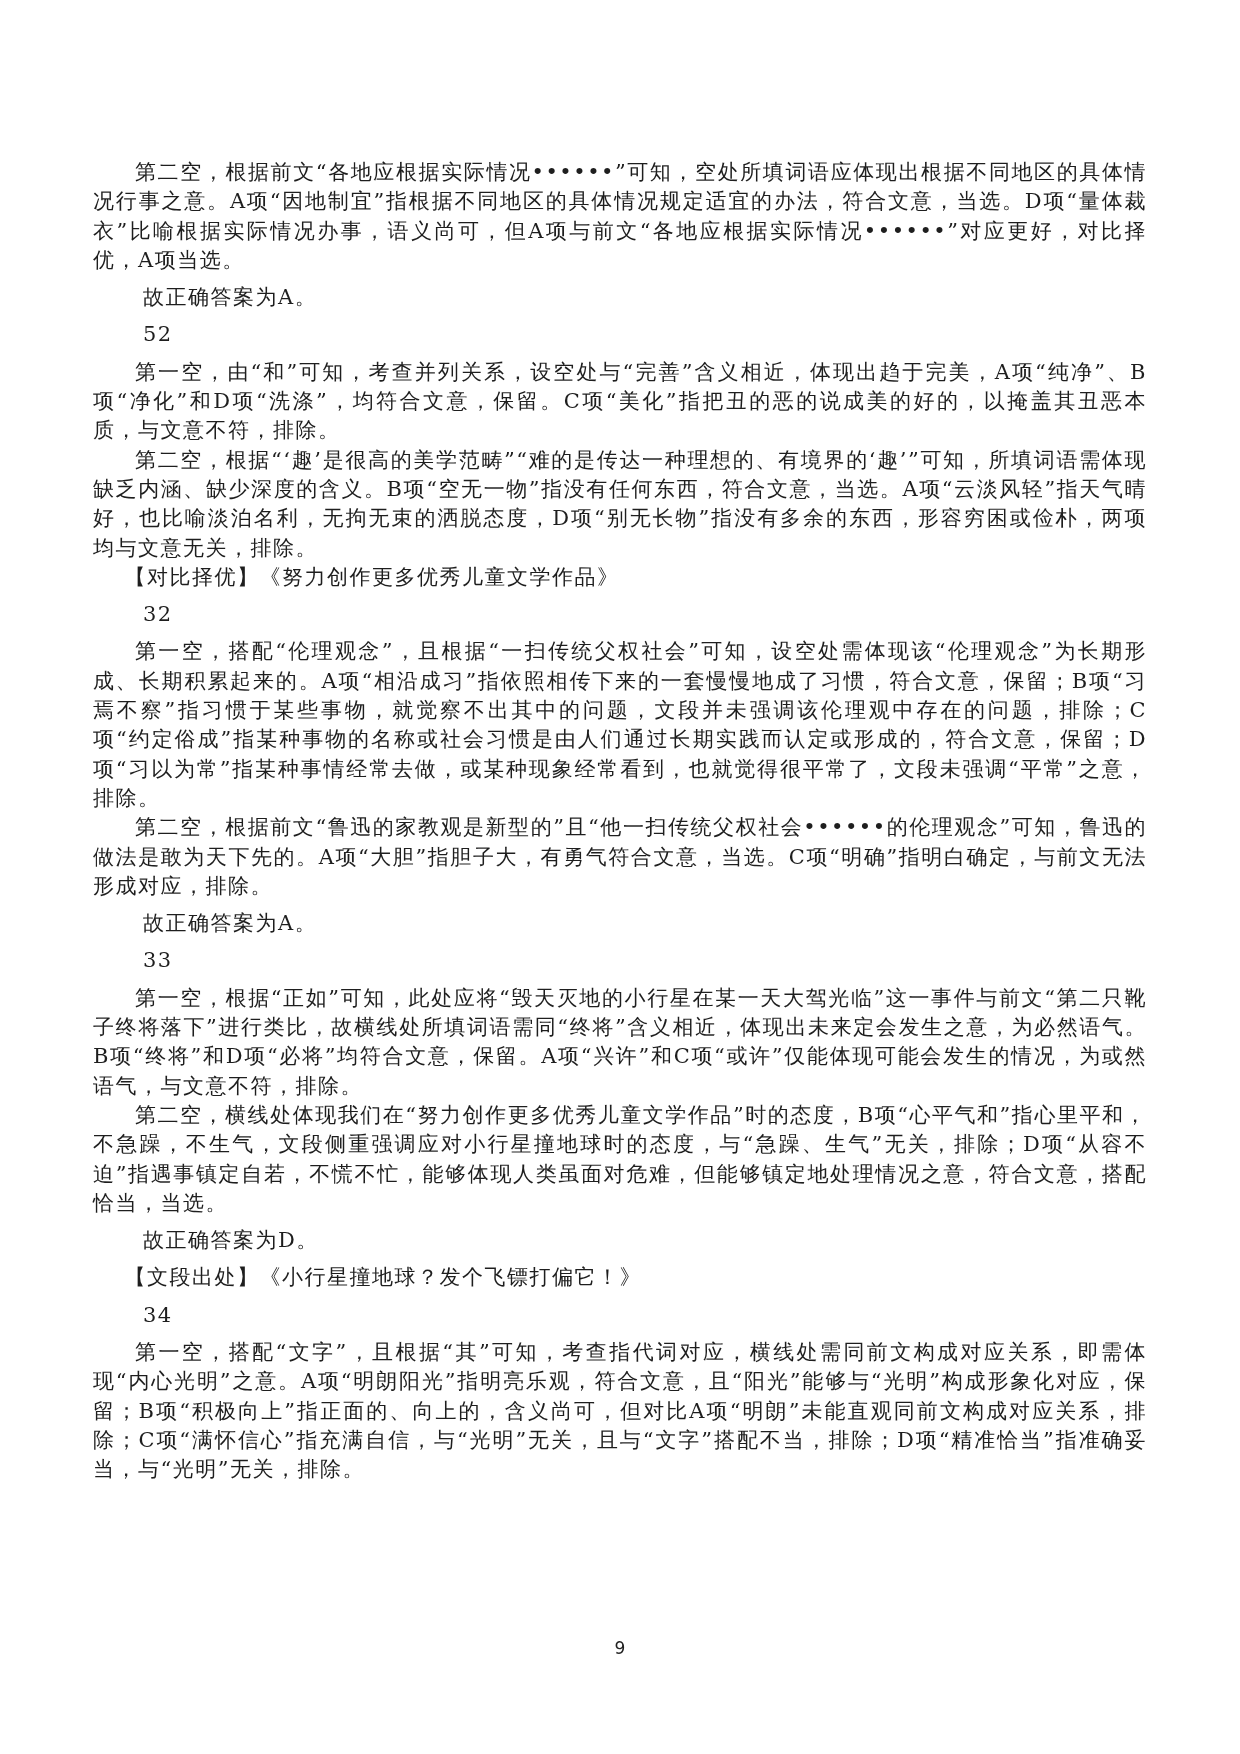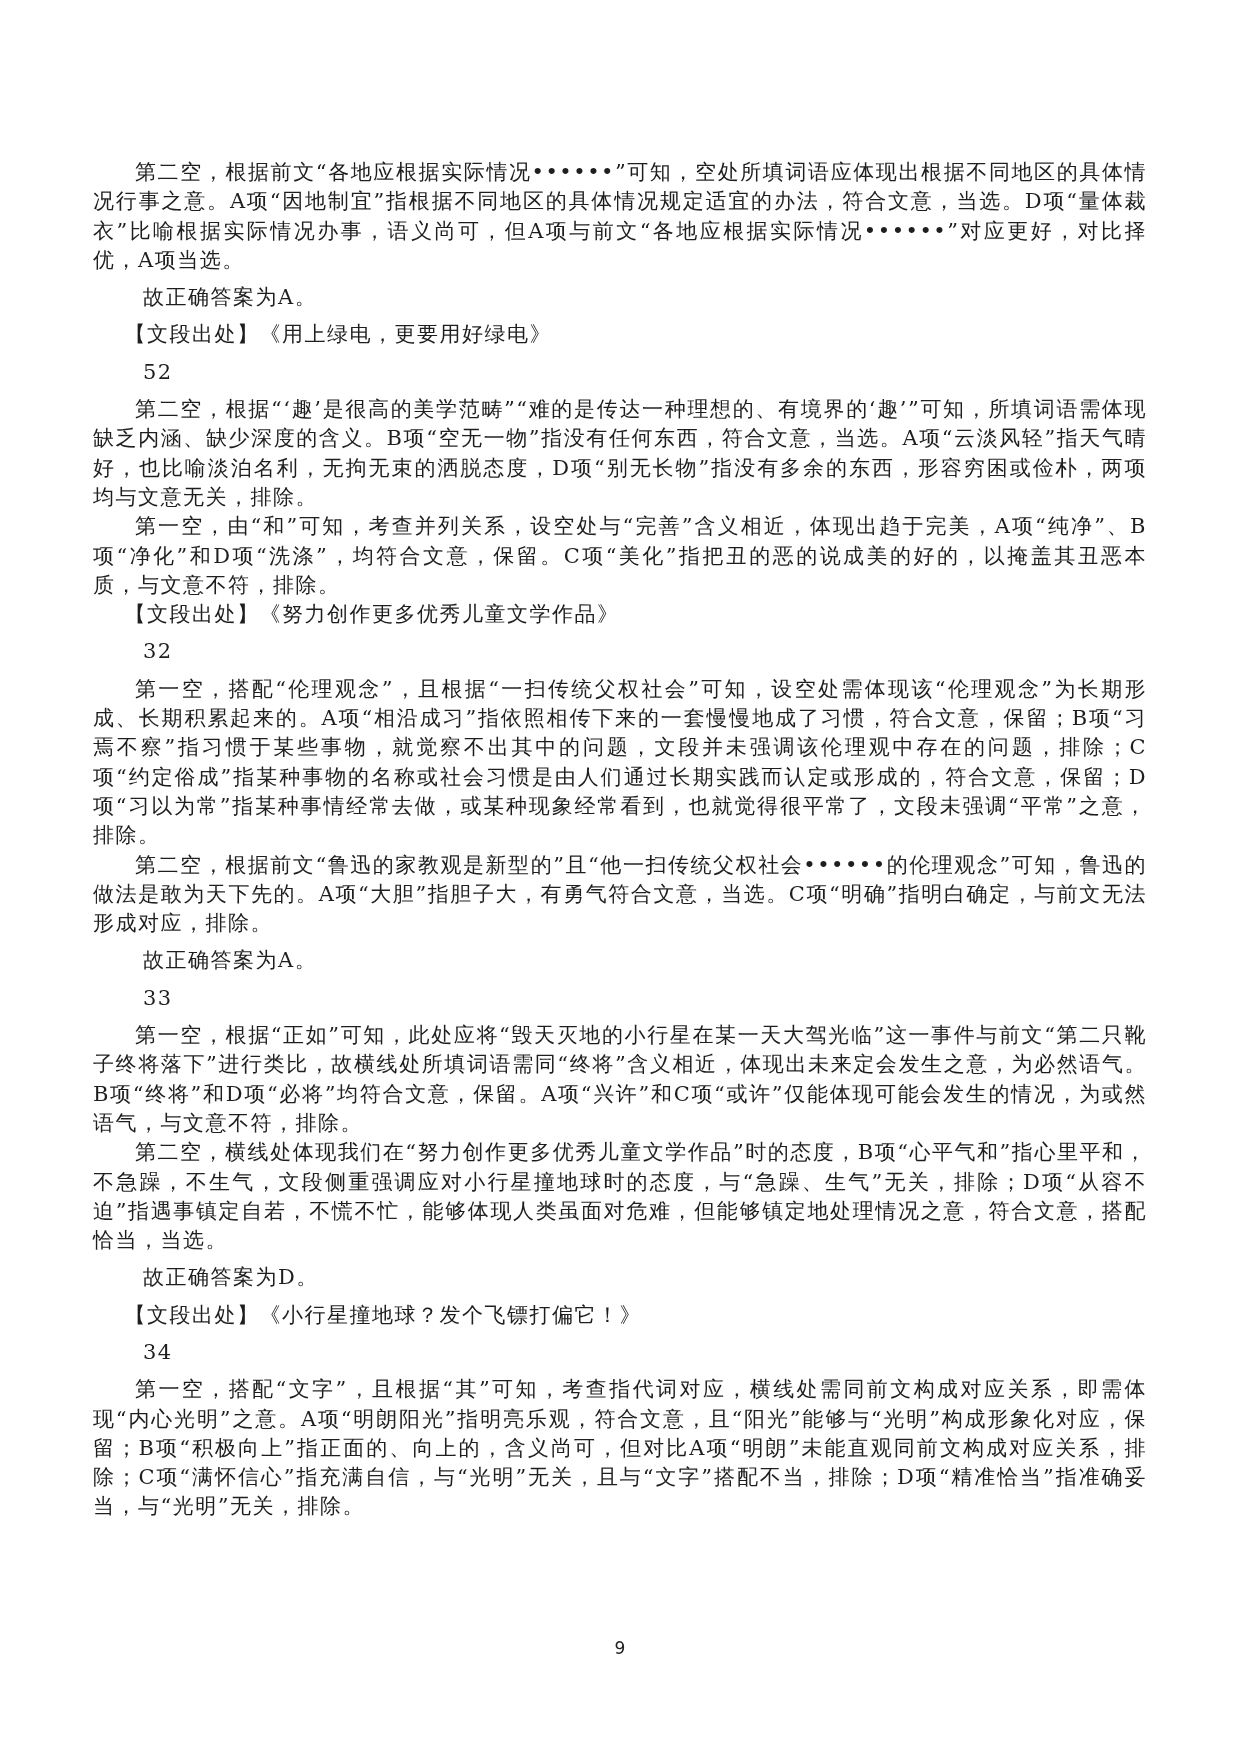--- a/index.html
+++ b/index.html
@@ -27,25 +27,24 @@
       font-size: 17px;
       color: #222;
     }
   </style>
 </head>
 <body>
 
 <div class="page">
   <p class="para">第二空，根据前文“各地应根据实际情况••••••”可知，空处所填词语应体现出根据不同地区的具体情况行事之意。A项“因地制宜”指根据不同地区的具体情况规定适宜的办法，符合文意，当选。D项“量体裁衣”比喻根据实际情况办事，语义尚可，但A项与前文“各地应根据实际情况••••••”对应更好，对比择优，A项当选。</p>
   <p class="line">故正确答案为A。</p>
-  <p class="src">【文段出处】《用上绿电，更要用好绿电》</p>
   <p class="line">52</p>
+  <p class="para">第一空，由“和”可知，考查并列关系，设空处与“完善”含义相近，体现出趋于完美，A项“纯净”、B项“净化”和D项“洗涤”，均符合文意，保留。C项“美化”指把丑的恶的说成美的好的，以掩盖其丑恶本质，与文意不符，排除。</p>
   <p class="para">第二空，根据“‘趣’是很高的美学范畴”“难的是传达一种理想的、有境界的‘趣’”可知，所填词语需体现缺乏内涵、缺少深度的含义。B项“空无一物”指没有任何东西，符合文意，当选。A项“云淡风轻”指天气晴好，也比喻淡泊名利，无拘无束的洒脱态度，D项“别无长物”指没有多余的东西，形容穷困或俭朴，两项均与文意无关，排除。</p>
-  <p class="para">第一空，由“和”可知，考查并列关系，设空处与“完善”含义相近，体现出趋于完美，A项“纯净”、B项“净化”和D项“洗涤”，均符合文意，保留。C项“美化”指把丑的恶的说成美的好的，以掩盖其丑恶本质，与文意不符，排除。</p>
-  <p class="src">【文段出处】《努力创作更多优秀儿童文学作品》</p>
+  <p class="src">【对比择优】《努力创作更多优秀儿童文学作品》</p>
   <p class="line">32</p>
   <p class="para">第一空，搭配“伦理观念”，且根据“一扫传统父权社会”可知，设空处需体现该“伦理观念”为长期形成、长期积累起来的。A项“相沿成习”指依照相传下来的一套慢慢地成了习惯，符合文意，保留；B项“习焉不察”指习惯于某些事物，就觉察不出其中的问题，文段并未强调该伦理观中存在的问题，排除；C项“约定俗成”指某种事物的名称或社会习惯是由人们通过长期实践而认定或形成的，符合文意，保留；D项“习以为常”指某种事情经常去做，或某种现象经常看到，也就觉得很平常了，文段未强调“平常”之意，排除。</p>
   <p class="para">第二空，根据前文“鲁迅的家教观是新型的”且“他一扫传统父权社会••••••的伦理观念”可知，鲁迅的做法是敢为天下先的。A项“大胆”指胆子大，有勇气符合文意，当选。C项“明确”指明白确定，与前文无法形成对应，排除。</p>
   <p class="line">故正确答案为A。</p>
   <p class="line">33</p>
   <p class="para">第一空，根据“正如”可知，此处应将“毁天灭地的小行星在某一天大驾光临”这一事件与前文“第二只靴子终将落下”进行类比，故横线处所填词语需同“终将”含义相近，体现出未来定会发生之意，为必然语气。B项“终将”和D项“必将”均符合文意，保留。A项“兴许”和C项“或许”仅能体现可能会发生的情况，为或然语气，与文意不符，排除。</p>
   <p class="para">第二空，横线处体现我们在“努力创作更多优秀儿童文学作品”时的态度，B项“心平气和”指心里平和，不急躁，不生气，文段侧重强调应对小行星撞地球时的态度，与“急躁、生气”无关，排除；D项“从容不迫”指遇事镇定自若，不慌不忙，能够体现人类虽面对危难，但能够镇定地处理情况之意，符合文意，搭配恰当，当选。</p>
   <p class="line">故正确答案为D。</p>
   <p class="src">【文段出处】《小行星撞地球？发个飞镖打偏它！》</p>
   <p class="line">34</p>

